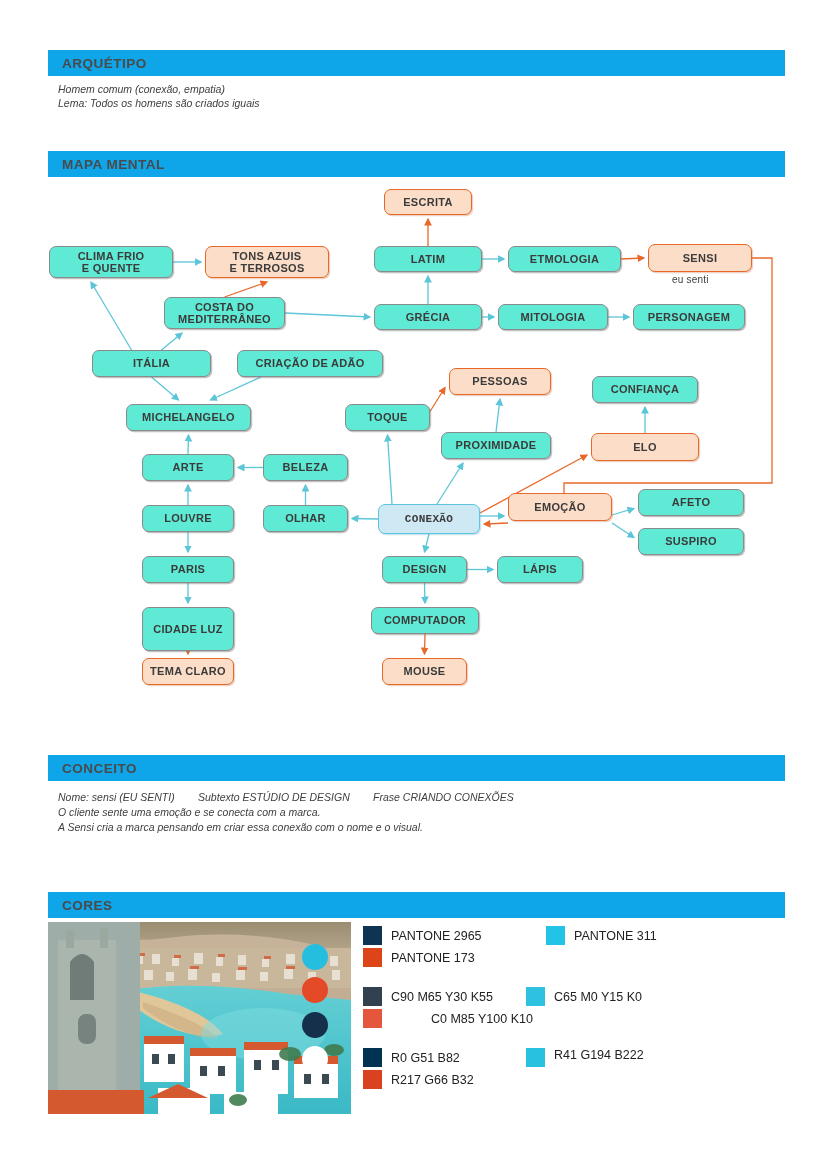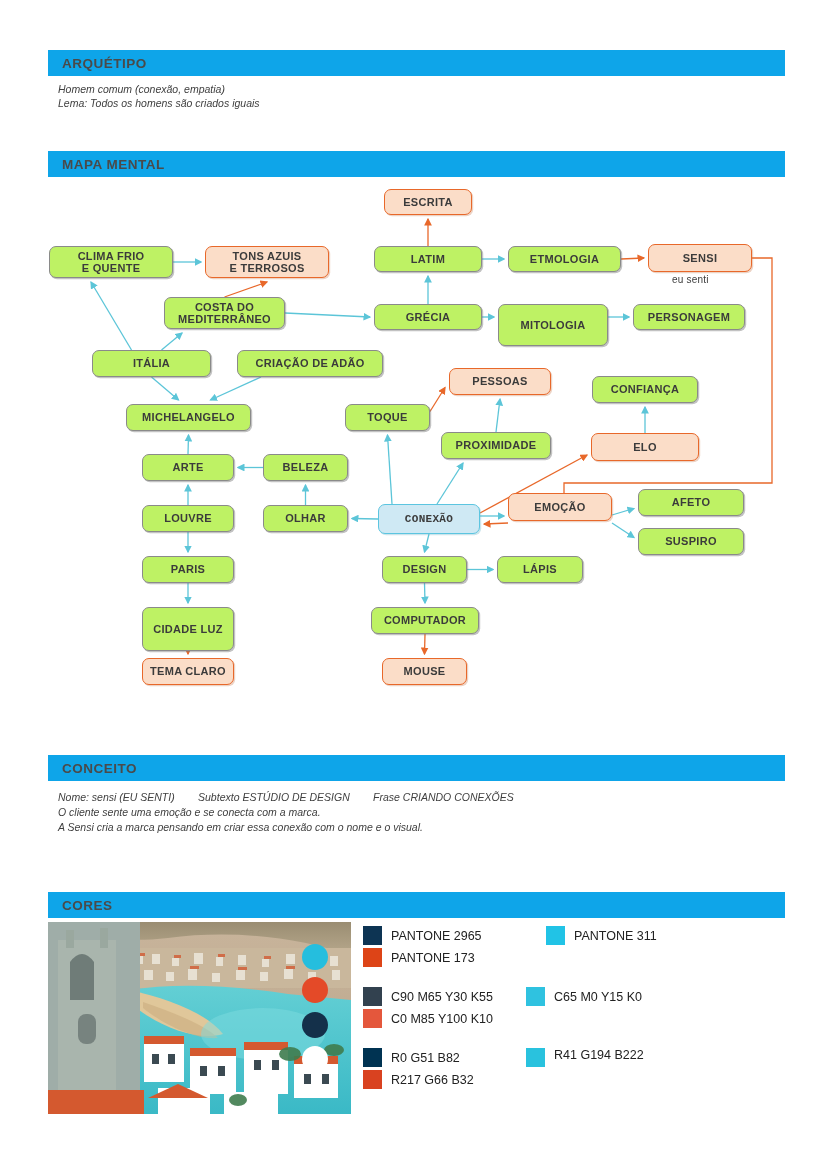--- a/index.html
+++ b/index.html
@@ -9,21 +9,21 @@
   .section-bar .ttl{font-size:13.5px;font-weight:bold;letter-spacing:.5px;color:#4a4a4a;padding-left:14px;}
 
   .body-text{position:absolute;font-style:italic;font-size:10.5px;color:#404040;line-height:14px;white-space:pre;}
 
   
   #mapwrap{position:absolute;left:0;top:178px;width:820px;height:530px;}
   #edges{position:absolute;left:0;top:0;width:820px;height:530px;}
   .node{position:absolute;box-sizing:border-box;border-radius:7px;display:flex;align-items:center;
         justify-content:center;text-align:center;font-size:11px;font-weight:bold;letter-spacing:.3px;
         color:#3b3b3b;line-height:12.5px;z-index:3;}
-  .node.plain{background:#bef264;border:1.1px solid #8a8a8a;box-shadow:1.2px 1.2px 0 rgba(120,120,120,.45);}
+  .node.plain{background:#5eead4;border:1.1px solid #8a8a8a;box-shadow:1.2px 1.2px 0 rgba(120,120,120,.45);}
   .node.peach{background:#fbddc8;border:1.3px solid #e8682a;box-shadow:1.2px 1.2px 0 rgba(200,130,90,.35);}
   .node.blue{background:#cfe9f4;border:1.3px solid #5cc5e0;box-shadow:1.2px 1.2px 0 rgba(110,180,200,.35);}
   .sublabel{position:absolute;font-size:10px;font-weight:normal;color:#3b3b3b;z-index:3;letter-spacing:.2px;}
 
   
   #photo{position:absolute;left:48px;top:922px;width:303px;height:192px;overflow:hidden;}
   .dot{position:absolute;width:26px;height:26px;border-radius:50%;}
 
   .swatchgrid{position:absolute;}
   .srow{display:flex;align-items:center;margin-bottom:3px;}
@@ -92,21 +92,21 @@
     </svg>
   <div id="nodes-layer">
       <div class="node plain" style="left: 49px; top: 68px; width: 124px; height: 32px;">CLIMA FRIO<br>E QUENTE</div>
       <div class="node peach" style="left: 205px; top: 68px; width: 124px; height: 32px;">TONS AZUIS<br>E TERROSOS</div>
       <div class="node peach" style="left: 384px; top: 11px; width: 88px; height: 26px;">ESCRITA</div>
       <div class="node plain" style="left: 374px; top: 68px; width: 108px; height: 26px;">LATIM</div>
       <div class="node plain" style="left: 508px; top: 68px; width: 113px; height: 26px;">ETMOLOGIA</div>
       <div class="node peach" style="left: 648px; top: 66px; width: 104px; height: 28px;">SENSI</div>
       <div class="node plain" style="left: 164px; top: 119px; width: 121px; height: 32px;">COSTA DO<br>MEDITERRÂNEO</div>
       <div class="node plain" style="left: 374px; top: 126px; width: 108px; height: 26px;">GRÉCIA</div>
-      <div class="node plain" style="left: 498px; top: 126px; width: 110px; height: 42px;">MITOLOGIA</div>
+      <div class="node plain" style="left: 498px; top: 126px; width: 110px; height: 26px;">MITOLOGIA</div>
       <div class="node plain" style="left: 633px; top: 126px; width: 112px; height: 26px;">PERSONAGEM</div>
       <div class="node plain" style="left: 92px; top: 172px; width: 119px; height: 27px;">ITÁLIA</div>
       <div class="node plain" style="left: 237px; top: 172px; width: 146px; height: 27px;">CRIAÇÃO DE ADÃO</div>
       <div class="node peach" style="left: 449px; top: 190px; width: 102px; height: 27px;">PESSOAS</div>
       <div class="node plain" style="left: 592px; top: 198px; width: 106px; height: 27px;">CONFIANÇA</div>
       <div class="node plain" style="left: 126px; top: 226px; width: 125px; height: 27px;">MICHELANGELO</div>
       <div class="node plain" style="left: 345px; top: 226px; width: 85px; height: 27px;">TOQUE</div>
       <div class="node plain" style="left: 441px; top: 254px; width: 110px; height: 27px;">PROXIMIDADE</div>
       <div class="node peach" style="left: 591px; top: 255px; width: 108px; height: 28px;">ELO</div>
       <div class="node plain" style="left: 142px; top: 276px; width: 92px; height: 27px;">ARTE</div>
@@ -263,21 +263,21 @@
         <div style="position: static; display: flex; align-items: center;">
           <div class="sw" style="background: rgb(50, 65, 79);"></div>
           <div class="slbl">C90 M65 Y30 K55</div>
         </div>
         <div style="position: absolute; left: 163px; top: 0px; display: flex; align-items: center;">
           <div class="sw" style="background: rgb(47, 194, 224);"></div>
           <div class="slbl">C65 M0 Y15 K0</div>
         </div>
       </div>
       <div class="srow">
-        <div style="position: static; display: flex; align-items: center;">
+        <div style="position: static; display: flex; align-items: center; gap: 40px;">
           <div class="sw" style="background: rgb(228, 87, 60);"></div>
           <div class="slbl">C0 M85 Y100 K10</div>
         </div>
       </div>
     </div>
     <div style="position: relative; margin-bottom: 0px;">
       <div class="srow">
         <div style="position: static; display: flex; align-items: center;">
           <div class="sw" style="background: rgb(0, 51, 82);"></div>
           <div class="slbl">R0 G51 B82</div>

